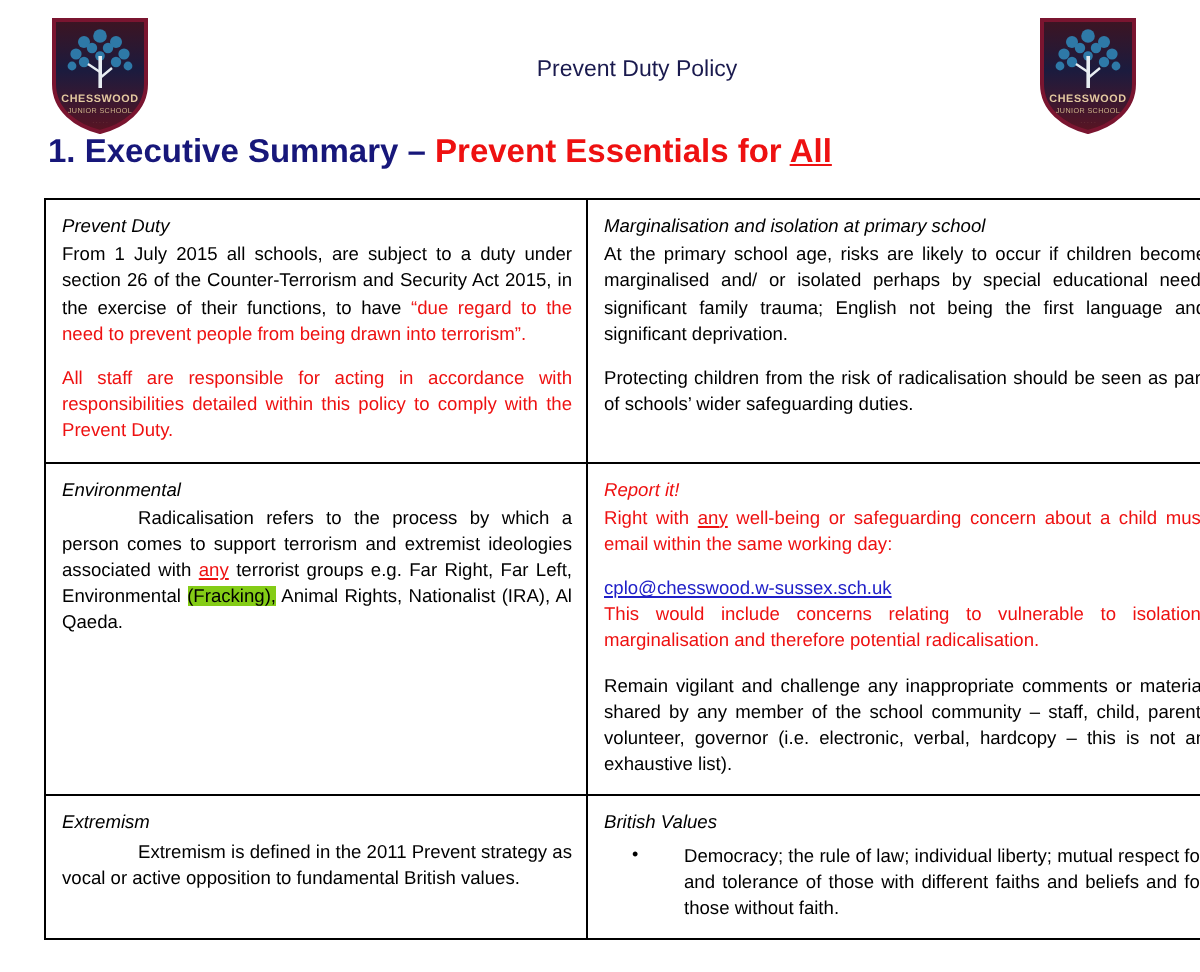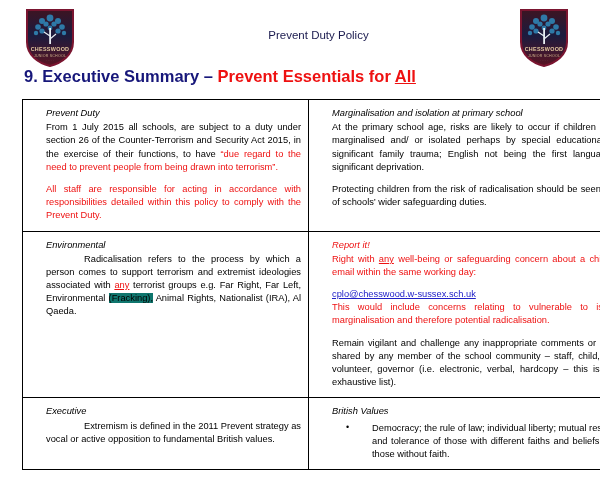--- a/index.html
+++ b/index.html
@@ -64,21 +64,21 @@
     position: absolute;
     left: 22px;
     top: 99px;
     width: 556px;
     border-collapse: collapse;
     table-layout: fixed;
   }
   .doc-table td {
     border: 1px solid #000000;
     vertical-align: top;
-    padding: 7px 7px 8px 23px;
+    padding: 7px 7px 8px 8px;
     font-size: 9.3px;
     line-height: 1.42;
     text-align: justify;
     text-justify: inter-word;
   }
   .col-left  { width: 255px; }
   .col-right { width: 301px; }
 
   .cell-title {
     font-style: italic;
@@ -91,21 +91,21 @@
   p.para {
     margin: 0 0 0 0;
   }
   p.para + p.para { margin-top: 9px; }
   p.para.indent { text-indent: 38px; }
 
   .red-text { color: #ee1111; }
   .u { text-decoration: underline; }
   .red-u { color: #ee1111; text-decoration: underline; }
   .hl {
-    background: #0f766e;
+    background: #84cc16;
   }
 
   .email-line {
     text-align: left;
     margin: 9px 0 0 0;
   }
   .email-link {
     color: #2020c8;
     text-decoration: underline;
     font-weight: normal;
@@ -197,21 +197,21 @@
       <path d="M25.2 22 L25.2 38 H27 L27 22 Z" fill="#e8eef2"></path>
       <path d="M26 30 L20 26 M26 33 L32 28" stroke="#e8eef2" stroke-width="1.2" fill="none"></path>
       <text x="26" y="45" text-anchor="middle" fill="#e3c9a0" font-family="Liberation Sans, sans-serif" font-size="5.4" font-weight="bold" letter-spacing="0.3">CHESSWOOD</text>
       <text x="26" y="50.5" text-anchor="middle" fill="#cdb38a" font-family="Liberation Sans, sans-serif" font-size="3.6" letter-spacing="0.2">JUNIOR SCHOOL</text>
       <text x="26" y="56" text-anchor="middle" fill="#8d5a52" font-family="Liberation Sans, sans-serif" font-size="2.8">· · · · ·</text>
     </svg>
   </div>
 </div>
 
 <h1 class="section-heading">
-  <span class="navy">9. Executive Summary – </span><span class="red">Prevent Essentials for </span><span class="red"><u>All</u></span>
+  <span class="navy">1. Executive Summary – </span><span class="red">Prevent Essentials for </span><span class="red"><u>All</u></span>
 </h1>
 
 <table class="doc-table">
   <tbody>
 
   <tr>
     <td class="col-left">
       <p class="cell-title">Prevent Duty</p>
       <p class="para"><span>From 1 July 2015 all schools, are subject to a duty under section 26 of the Counter-Terrorism and Security Act 2015, in the exercise of their functions, to have </span><span class="red-text">“due regard to the need to prevent people from being drawn into terrorism”.</span></p>
       <p class="para red-text">All staff are responsible for acting in accordance with responsibilities detailed within this policy to comply with the  Prevent Duty.</p>
@@ -236,21 +236,21 @@
       <p class="email-line">
         <a class="email-link" href="#">cplo@chesswood.w-sussex.sch.uk</a>
       </p>
       <p class="para red-text">This would include concerns relating to vulnerable to isolation, marginalisation and therefore potential radicalisation.</p>
       <p class="para">Remain vigilant and challenge any inappropriate comments or material shared by any member of the school community – staff, child, parent, volunteer, governor (i.e. electronic, verbal, hardcopy – this is not an exhaustive list).</p>
     </td>
   </tr>
 
   <tr>
     <td class="col-left">
-      <p class="cell-title">Executive</p>
+      <p class="cell-title">Extremism</p>
       <p class="para indent">Extremism is defined in the 2011 Prevent strategy as vocal or active opposition to fundamental British values.</p>
     </td>
 
     <td class="col-right">
       <p class="cell-title">British Values</p>
       <ul class="bullets">
         <li>Democracy; the rule of law; individual liberty; mutual respect for and tolerance of those with different faiths and beliefs and for those without faith.</li>
       </ul>
     </td>
   </tr>

